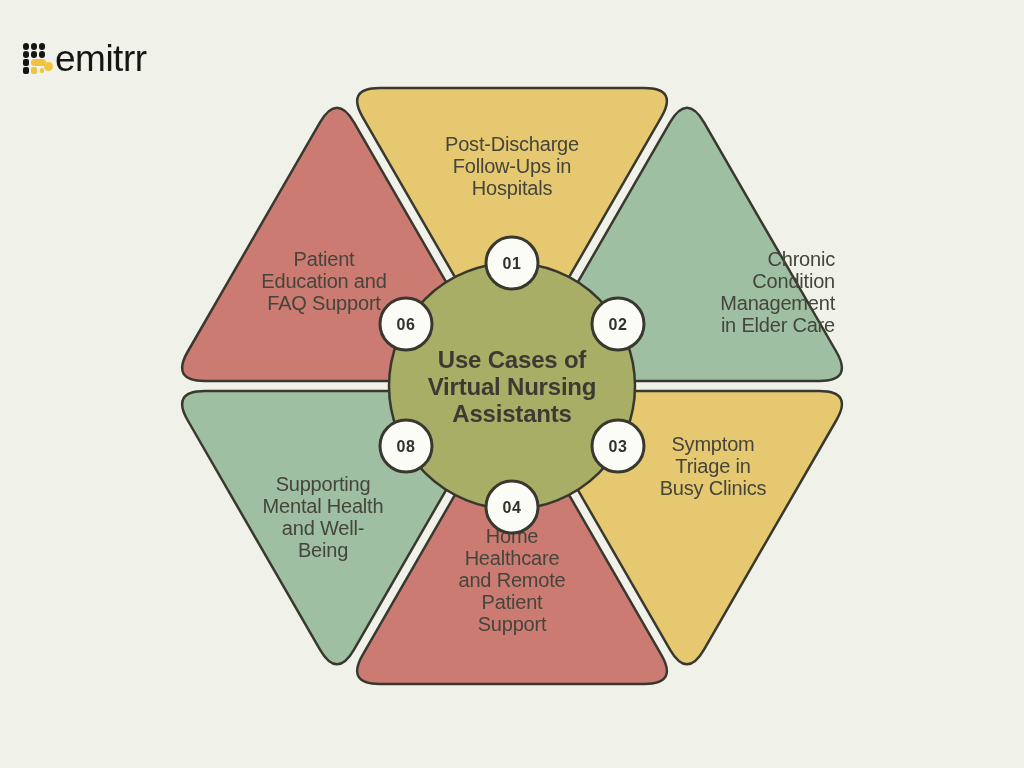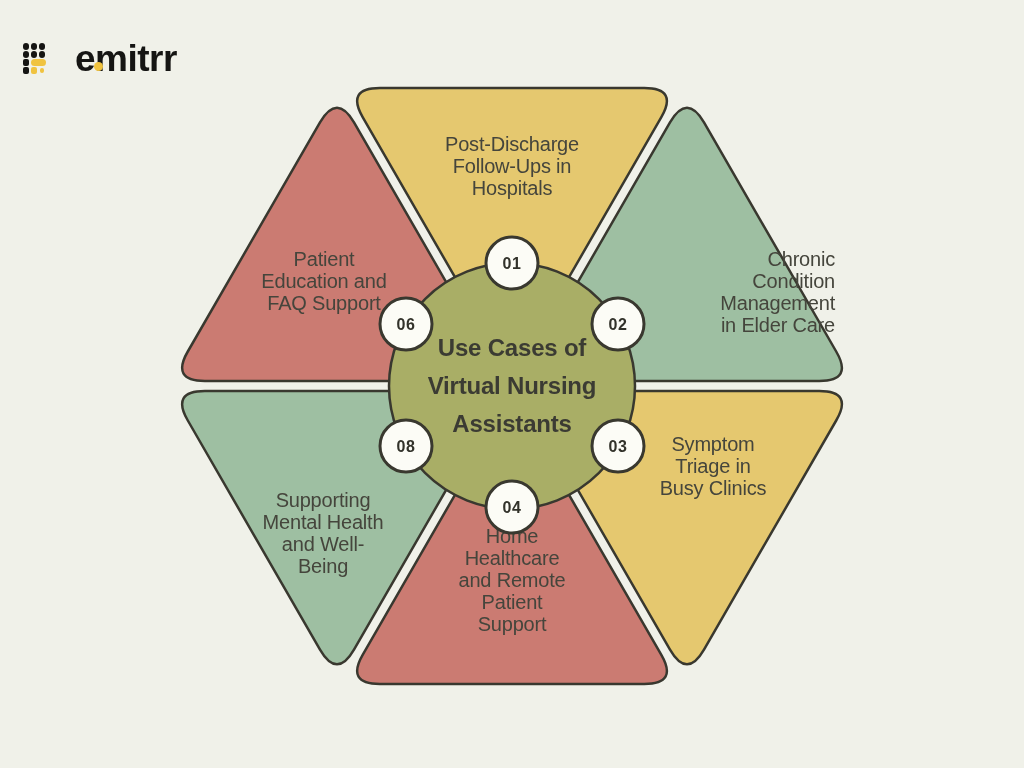--- a/index.html
+++ b/index.html
@@ -12,39 +12,39 @@
   .stage{position:relative;width:1024px;height:768px;background:var(--bg);}
 
   
   .logo{position:absolute;left:22px;top:40px;display:flex;align-items:center;gap:9px;}
   .logo-mark{display:grid;grid-template-columns:repeat(3,8px);grid-auto-rows:8px;align-items:center;justify-items:center;}
   .logo-mark i{display:block;width:6.5px;height:6.5px;border-radius:50%;background:var(--logoblack);}
   .logo-mark i.sq{border-radius:2px;}
   .logo-mark i.ybar{width:14.5px;height:6.5px;border-radius:3.5px;background:var(--logoyellow);grid-column:2/4;justify-self:start;margin-left:1px;}
   .logo-mark i.ysq{background:var(--logoyellow);border-radius:2px;}
   .logo-mark i.ysm{width:4.5px;height:4.5px;background:var(--logoyellow);}
-  .logo-text{position:relative;font-size:37px;line-height:37px;font-weight:700;letter-spacing:-0.5px;color:var(--logoblack);margin-left:20px;}
+  .logo-text{position:relative;font-size:37px;line-height:37px;font-weight:400;letter-spacing:-0.5px;color:var(--logoblack);}
   .logo-text .idot{position:absolute;left:54px;top:3px;width:9px;height:9px;border-radius:50%;background:var(--logoyellow);}
 
   
   svg.diagram{position:absolute;left:0;top:0;}
   #center-circle{fill:var(--olive);stroke:var(--outline);stroke-width:2.5px;}
 
   .center-title{position:absolute;left:512px;top:386px;transform:translate(-50%,-50%);
-    width:280px;text-align:center;font-weight:700;font-size:24px;line-height:38px;
+    width:280px;text-align:center;font-weight:700;font-size:24px;line-height:27px;
     color:#3b3b33;white-space:pre-line;letter-spacing:-0.2px;}
 
   .seg-label{position:absolute;transform:translate(-50%,-50%);width:260px;text-align:center;
     font-weight:400;font-size:20px;line-height:22px;color:var(--label);
     white-space:pre-line;letter-spacing:-0.2px;}
   .lbl-0{left:512px;top:166px;}
   .lbl-1{left:705px;top:292px;text-align:right;}
   .lbl-2{left:713px;top:466px;}
   .lbl-3{left:512px;top:580px;}
-  .lbl-4{left:323px;top:517px;margin-top:16px;}
+  .lbl-4{left:323px;top:517px;}
   .lbl-5{left:324px;top:281px;}
 
   .badge{position:absolute;transform:translate(-50%,-50%);width:55px;height:55px;border-radius:50%;
     background:var(--badge);border:3px solid var(--outline);display:flex;align-items:center;justify-content:center;
     font-weight:700;font-size:16px;color:#32322a;letter-spacing:0.5px;}
   .bdg-0{left:512px;top:263px;}
   .bdg-1{left:618px;top:324px;text-align:right;}
   .bdg-2{left:618px;top:446px;}
   .bdg-3{left:512px;top:507px;}
   .bdg-4{left:406px;top:446px;}

